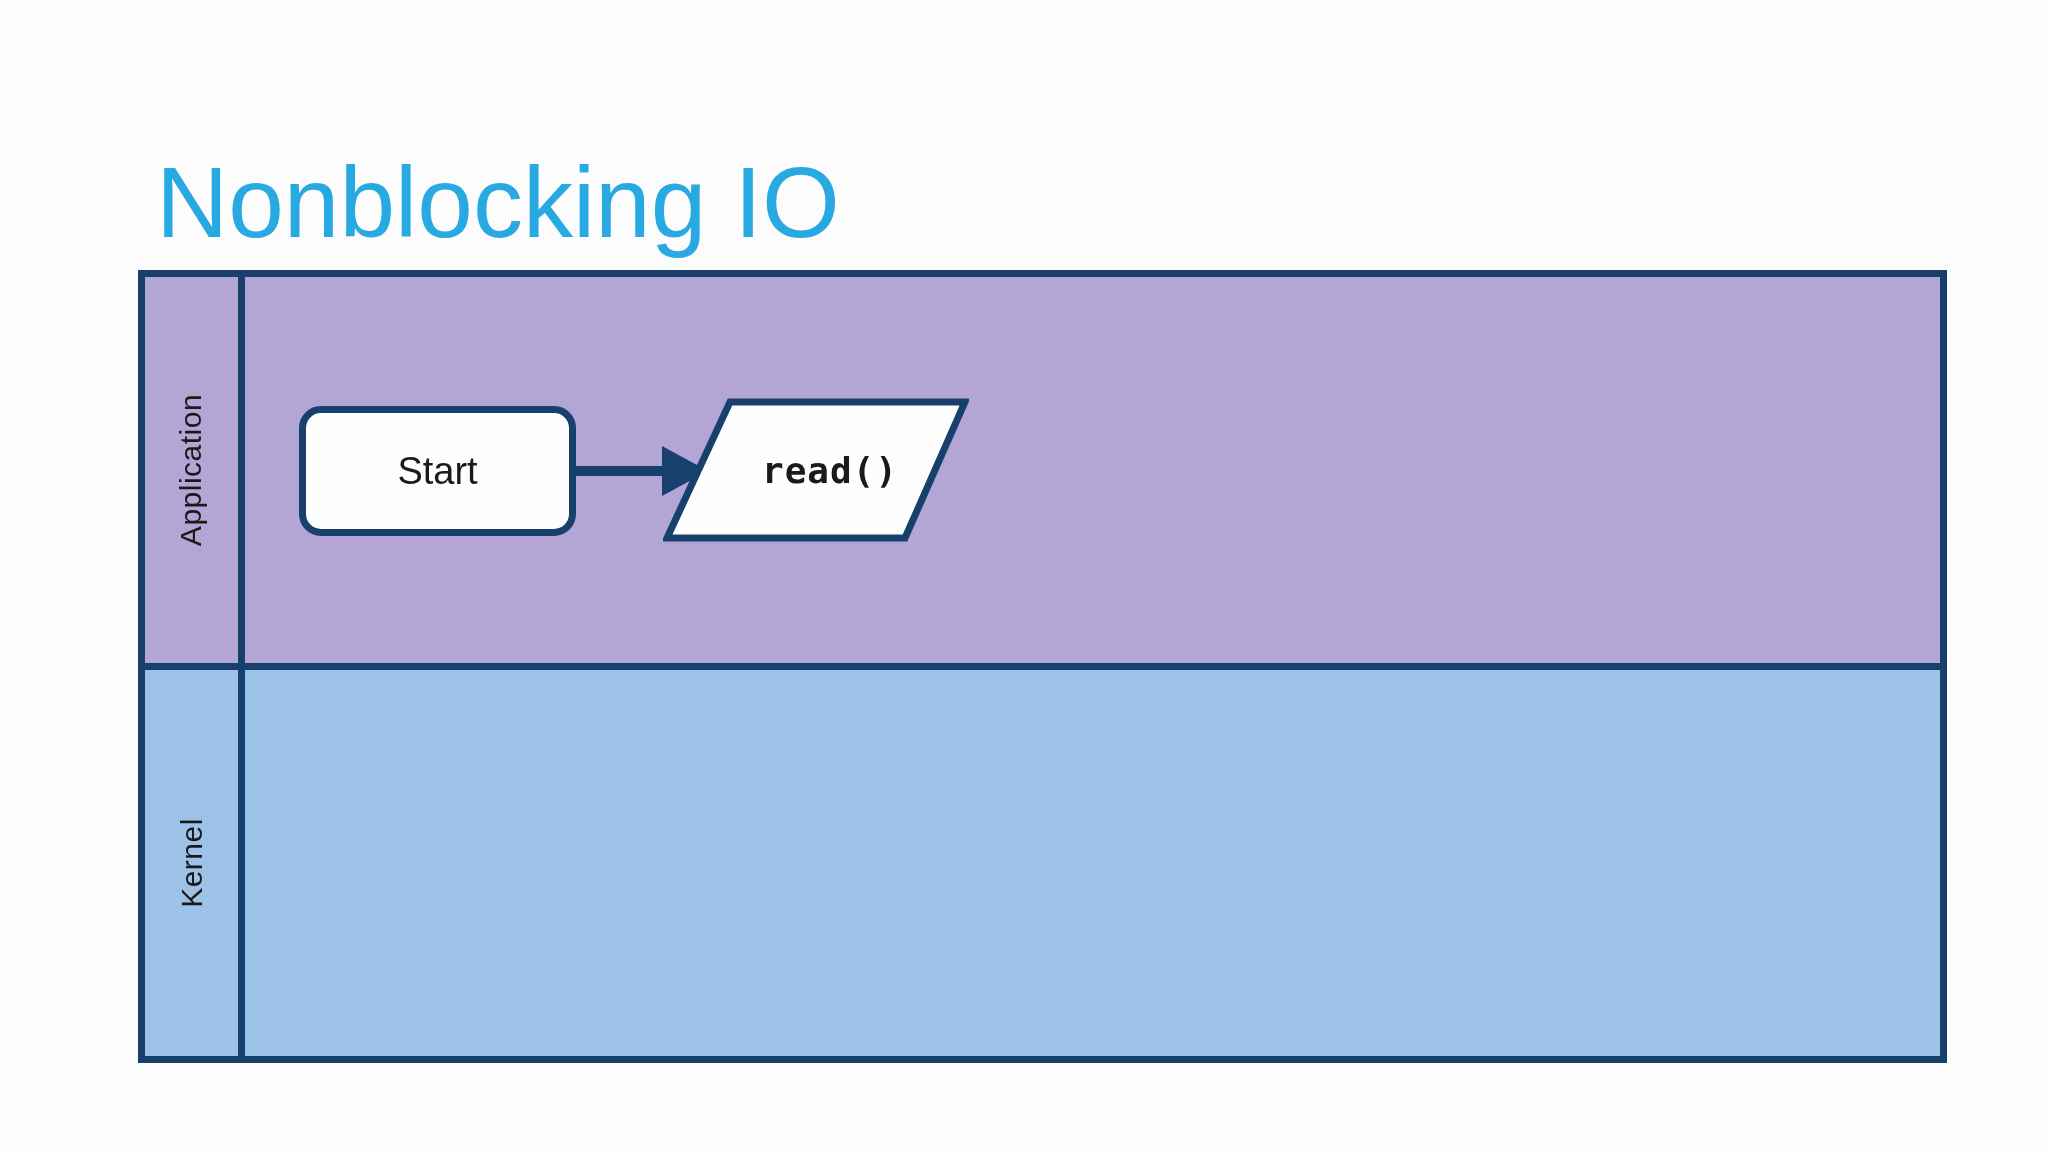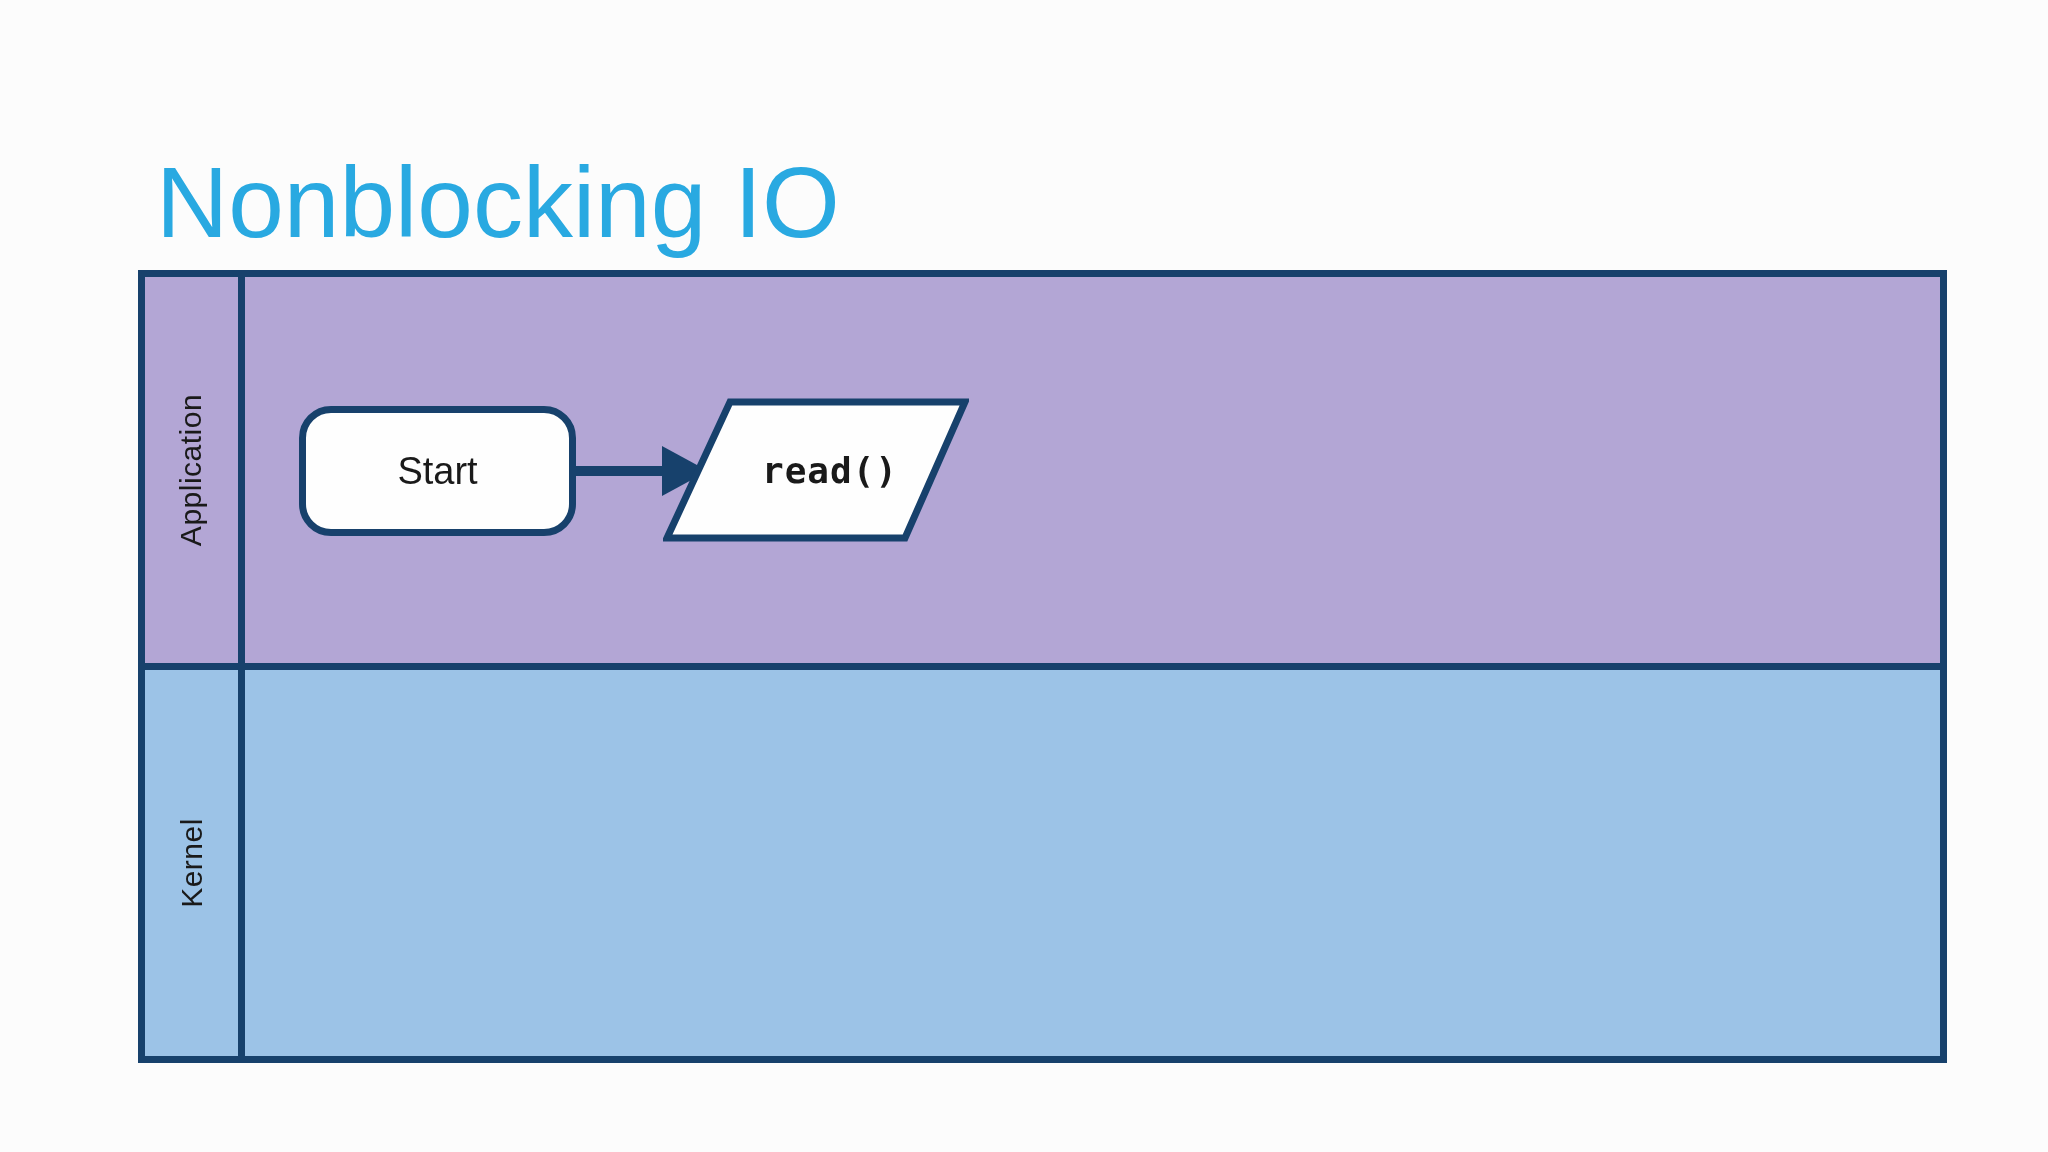--- a/index.html
+++ b/index.html
@@ -66,21 +66,21 @@
 
   
   .start-node {
     position: absolute;
     left: 299px;
     top: 406px;
     width: 277px;
     height: 130px;
     background: var(--node-fill);
     border: 7px solid var(--navy);
-    border-radius: 32px;
+    border-radius: 22px;
     display: flex;
     align-items: center;
     justify-content: center;
   }
   .start-node-label {
     font-size: 38px;
     color: var(--text);
   }
   .arrow-svg {
     position: absolute;

